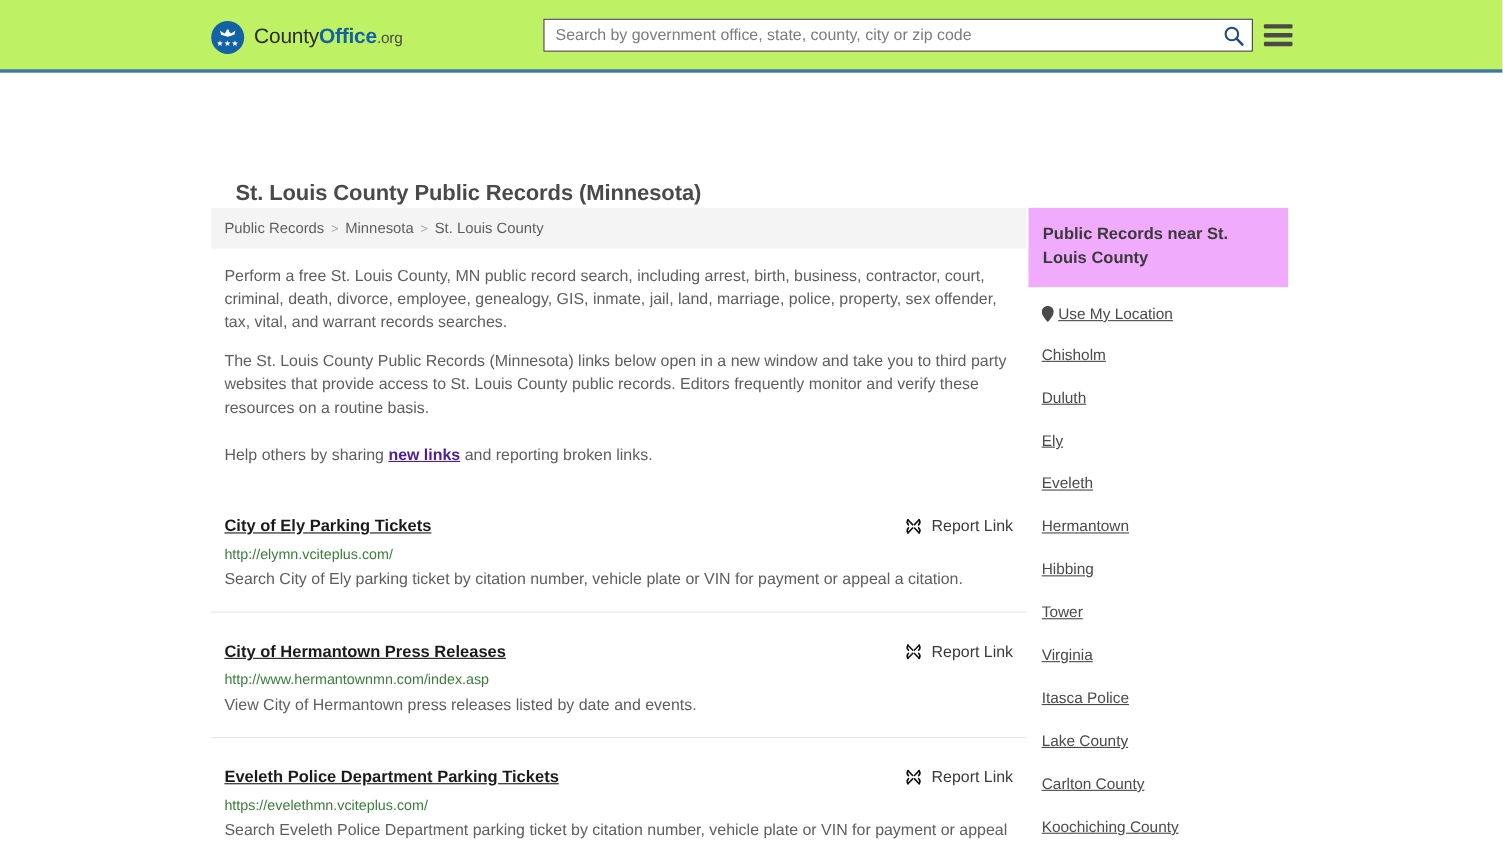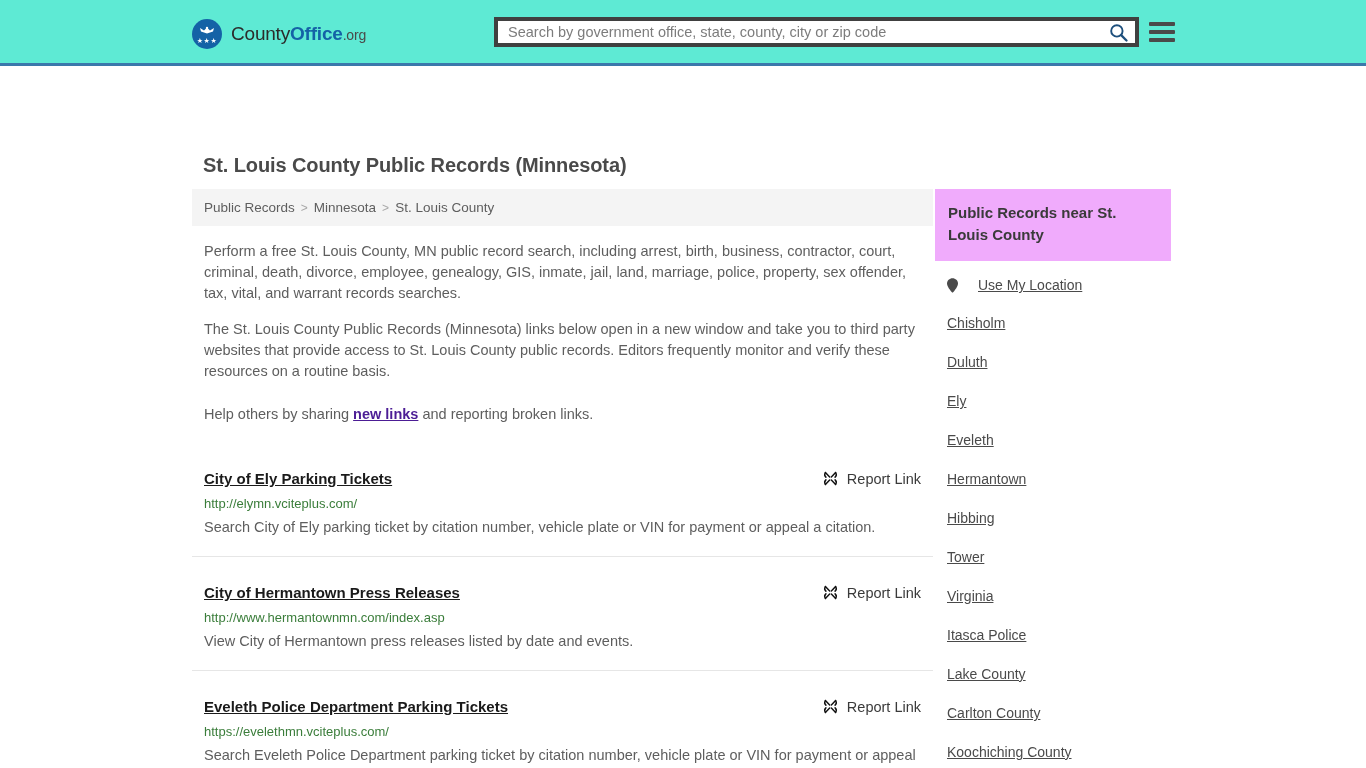--- a/index.html
+++ b/index.html
@@ -8,21 +8,21 @@
     width: 1366px; height: 768px;
     background: #ffffff;
     font-family: "Liberation Sans", sans-serif;
     overflow: hidden;
   }
 
   
   .site-header {
     position: relative;
     height: 66px;
-    background: #5eead4;
+    background: #bef264;
     border-bottom: 3px solid #3b78ab;
     display: flex;
     align-items: center;
   }
   .logo-wrap {
     position: absolute;
     left: 192px; top: 19px;
     display: flex; align-items: center;
     text-decoration: none;
   }
@@ -54,21 +54,21 @@
     white-space: nowrap;
   }
   .logo-text .bold { font-weight: bold; color: #1462a6; }
   .logo-text .dot-org { font-size: 14px; color: #4a4a4a; }
 
   .search-wrap {
     position: absolute;
     left: 494px; top: 17px;
     width: 645px; height: 30px;
     background: #ffffff;
-    border: 4px solid #404040;
+    border: 1px solid #404040;
     display: flex; align-items: center;
   }
   .search-input {
     flex: 1 1 auto;
     border: none; outline: none;
     background: transparent;
     height: 28px;
     padding: 0 10px;
     font-size: 14.5px;
     color: #3a3a3a;
@@ -100,21 +100,21 @@
     border-radius: 1px;
   }
 
   
   .page {
     position: relative;
     width: 1366px;
     padding: 0;
   }
   .page-title {
-    margin: 0;
+    margin: 11px;
     position: absolute;
     left: 203px; top: 88px;
     font-size: 20px;
     font-weight: bold;
     color: #4a4a4a;
     letter-spacing: -0.1px;
   }
 
   .content-col {
     position: absolute;
@@ -218,21 +218,21 @@
     color: #3a3a3a;
     line-height: 22px;
   }
   .side-list {
     list-style: none;
     margin: 0;
     padding: 16px 0 0 12px;
   }
   .side-list li { margin-bottom: 21px; }
   .side-list li.loc {
-    display: flex; align-items: center; gap: 20px; text-align: center;
+    display: flex; align-items: center; gap: 4px; text-align: center;
   }
   .side-list a {
     font-size: 14px;
     color: #4a4a4a;
     text-decoration: underline;
   }
   .pin-icon {
     width: 11px; height: 15px;
     flex: 0 0 auto;
     display: inline-block;

